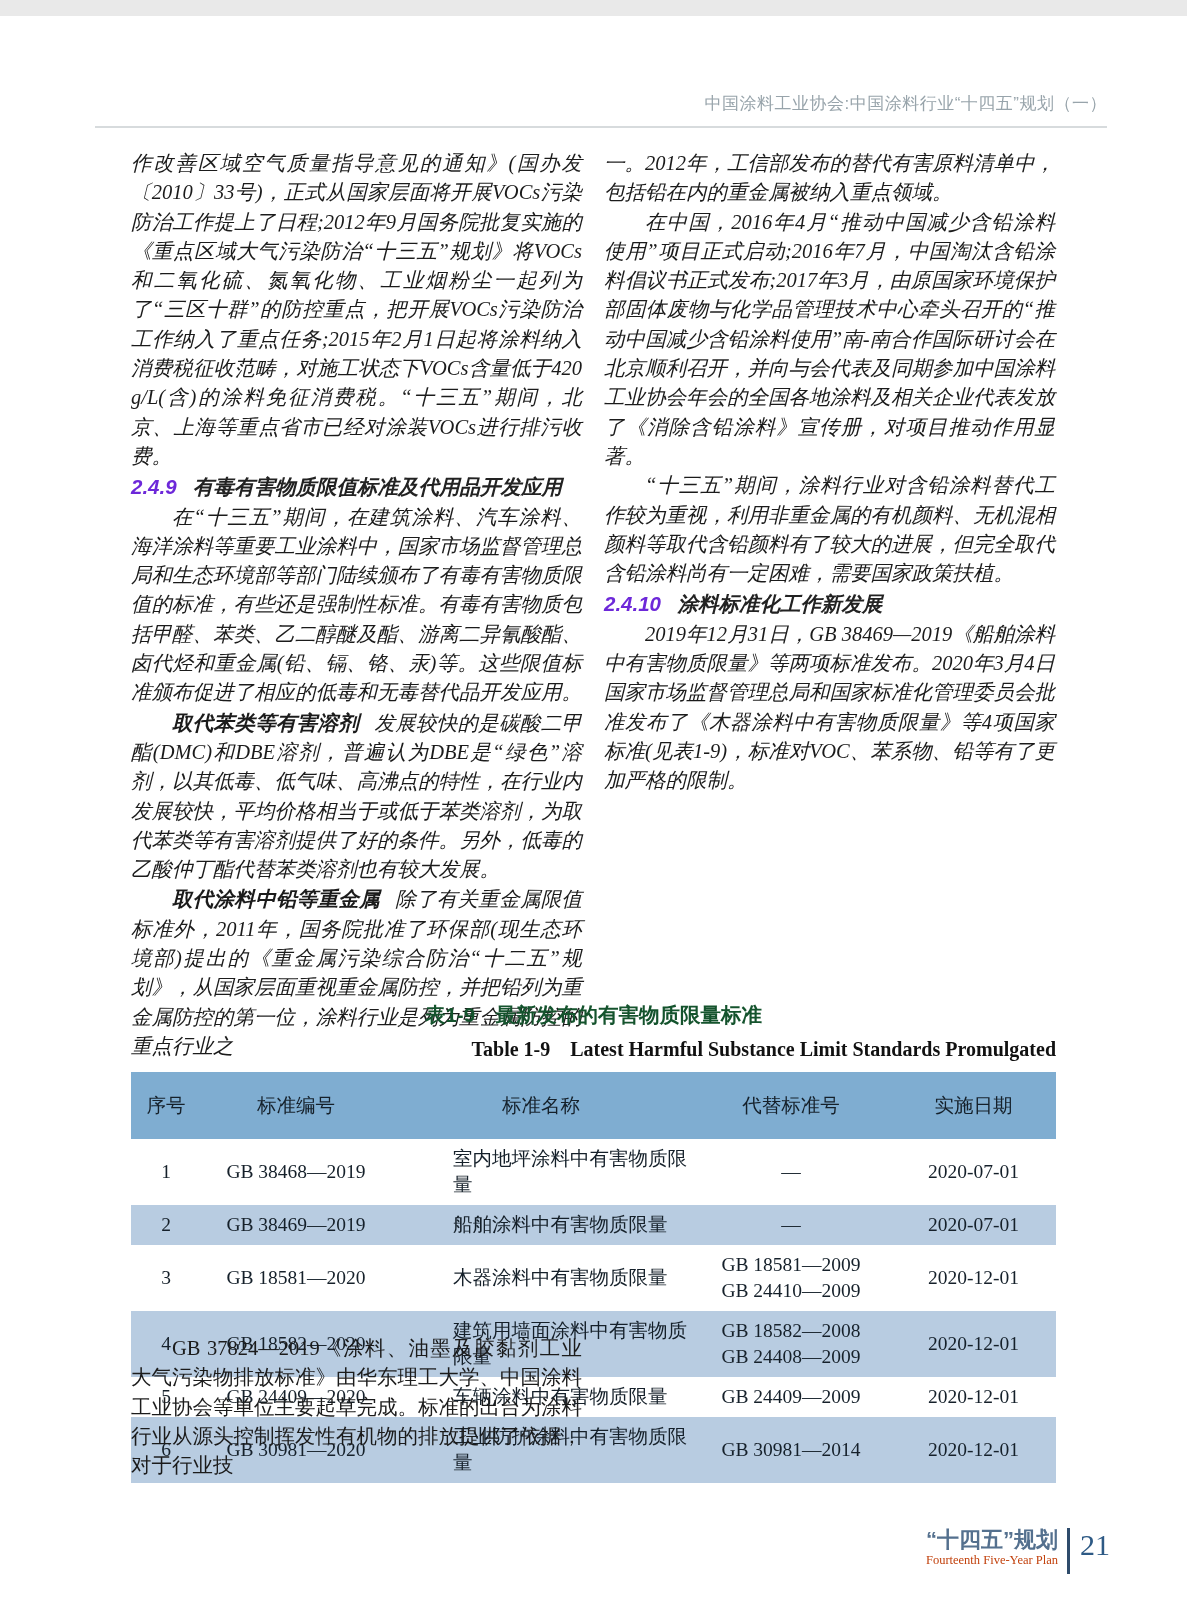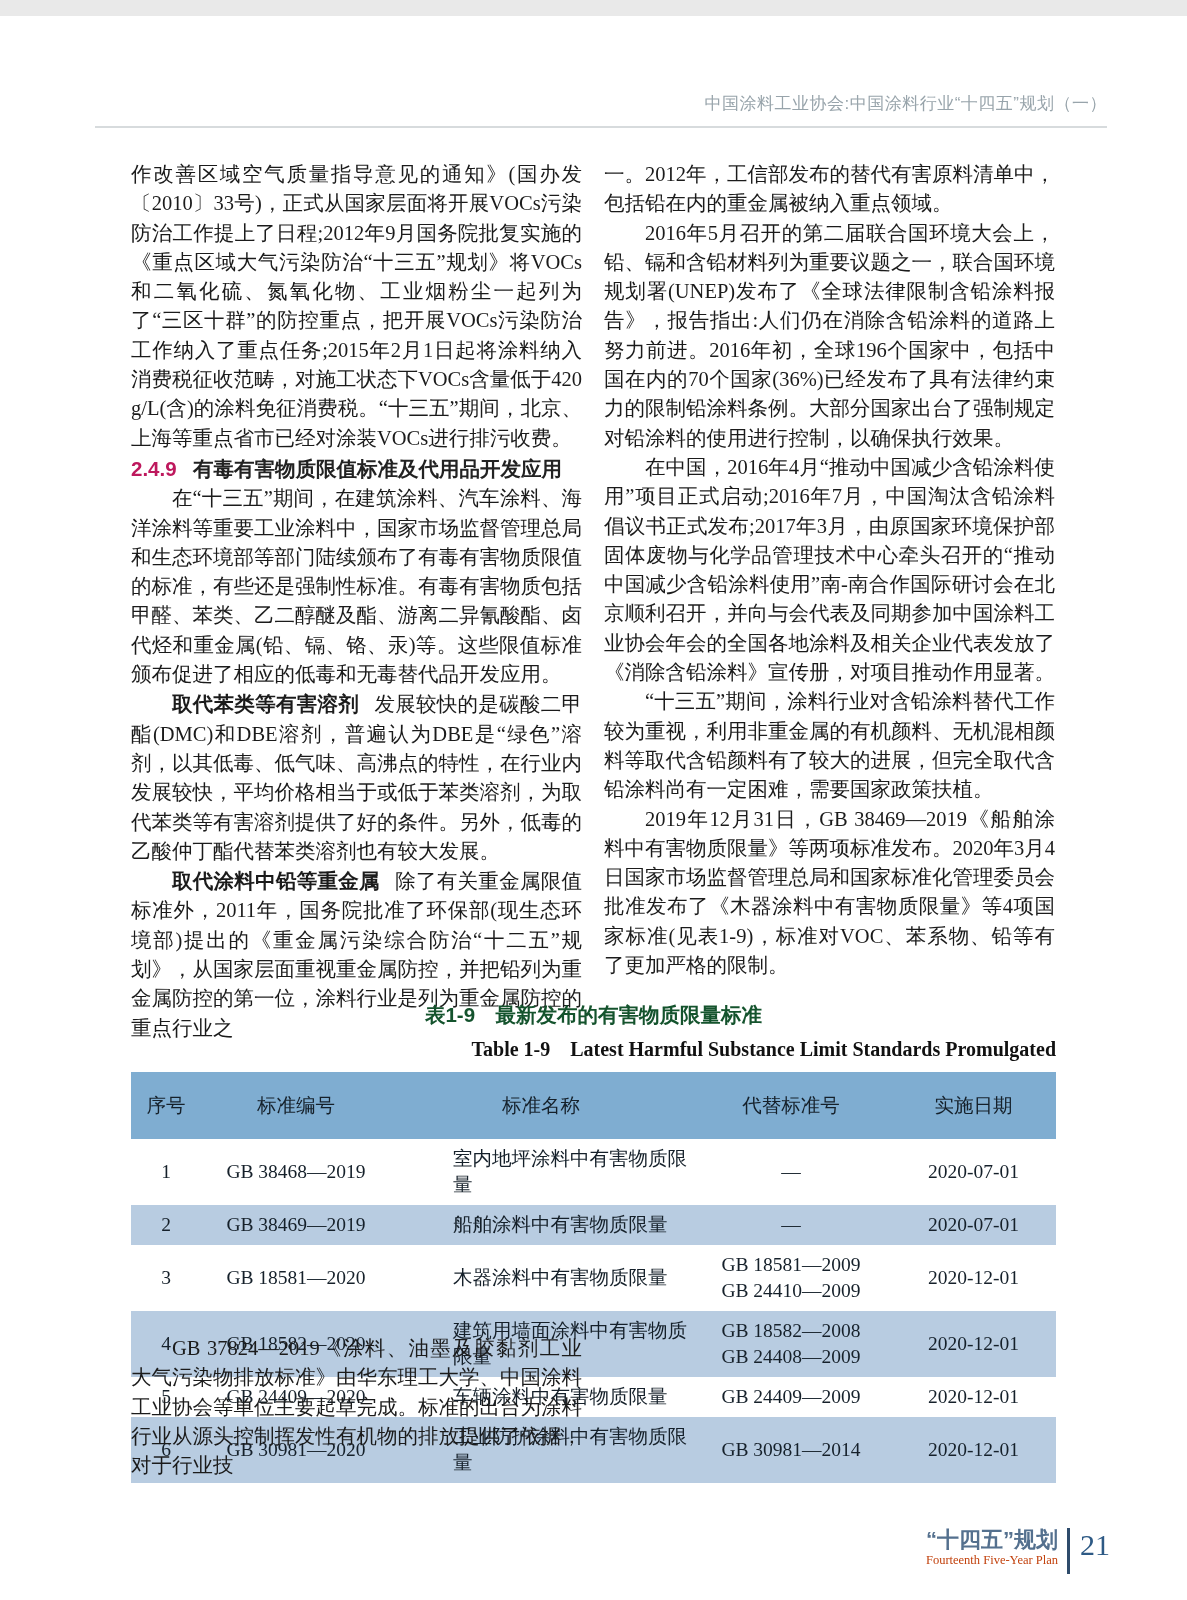--- a/index.html
+++ b/index.html
@@ -15,35 +15,35 @@
   
   .running-head{
     position:absolute;top:76px;left:95px;right:80px;
     text-align:right;
     font-family:"Liberation Sans","DejaVu Sans",sans-serif;
     font-size:17px;color:#98a4ab;letter-spacing:.5px;
     padding-bottom:11px;
     border-bottom:2px solid #d7dbdd;
   }
   
-  .content{position:absolute;left:131px;top:144px;width:925px;}
+  .content{position:absolute;left:131px;top:133px;width:925px;font-style:italic;}
   .columns{display:flex;gap:22px;}
   .col{width:451px;text-align:justify;}
   .col p{margin:0;font-size:20.5px;line-height:29.3px;}
   .indent{text-indent:2em;}
   .lead{
     font-family:"Liberation Sans","DejaVu Sans",sans-serif;
     font-weight:bold;margin-right:.75em;
   }
   .sec-head{
     font-family:"Liberation Sans","DejaVu Sans",sans-serif;
     font-weight:bold;font-size:20.5px;line-height:29.3px;
     margin:1px 0;
   }
-  .sec-num{color:#be185d;margin-right:.8em;}
+  .sec-num{color:#6d28d9;margin-right:.8em;}
   .sec-title{color:#222;}
   
   .table-block{position:absolute;left:131px;top:985px;width:925px;}
   .tbl-title-zh{
     text-align:center;font-family:Liberation Sans, sans-serif;
     font-weight:bold;font-size:20.5px;color:#14532d;margin-bottom:7px;
   }
   .tbl-title-en{
     text-align:right;font-family:"Liberation Serif","DejaVu Serif",serif;
     font-weight:bold;font-size:20px;color:#111;margin-bottom:9px;
@@ -93,23 +93,25 @@
         <div class="sec-head">
           <span class="sec-num">2.4.9</span><span class="sec-title">有毒有害物质限值标准及代用品开发应用</span>
         </div>
         <p class="indent">在“十三五”期间，在建筑涂料、汽车涂料、海洋涂料等重要工业涂料中，国家市场监督管理总局和生态环境部等部门陆续颁布了有毒有害物质限值的标准，有些还是强制性标准。有毒有害物质包括甲醛、苯类、乙二醇醚及酯、游离二异氰酸酯、卤代烃和重金属(铅、镉、铬、汞)等。这些限值标准颁布促进了相应的低毒和无毒替代品开发应用。</p>
         <p class="indent"><strong class="lead">取代苯类等有害溶剂</strong><span>发展较快的是碳酸二甲酯(DMC)和DBE溶剂，普遍认为DBE是“绿色”溶剂，以其低毒、低气味、高沸点的特性，在行业内发展较快，平均价格相当于或低于苯类溶剂，为取代苯类等有害溶剂提供了好的条件。另外，低毒的乙酸仲丁酯代替苯类溶剂也有较大发展。</span></p>
         <p class="indent"><strong class="lead">取代涂料中铅等重金属</strong><span>除了有关重金属限值标准外，2011年，国务院批准了环保部(现生态环境部)提出的《重金属污染综合防治“十二五”规划》，从国家层面重视重金属防控，并把铅列为重金属防控的第一位，涂料行业是列为重金属防控的重点行业之</span></p>
       </div>
 
       <div class="col">
         <p>一。2012年，工信部发布的替代有害原料清单中，包括铅在内的重金属被纳入重点领域。</p>
-        <p class="indent">2016年5月召开的第二届联合国环境大会上，铅、镉和含铅材料列为重要议题之一，联合国环境规划署(UNEP)发布了《全球法律限制含铅涂料报告》，报告指出:人们仍在消除含铅涂料的道路上努力前进。2016年初，全球196个国家中，包括中国在内的70个国家(36%)已经发布了具有法律约束力的限制铅涂料条例。大部分国家出台了强制规定对铅涂料的使用进行控制，以确保执行效果。</p>
         <p class="indent">在中国，2016年4月“推动中国减少含铅涂料使用”项目正式启动;2016年7月，中国淘汰含铅涂料倡议书正式发布;2017年3月，由原国家环境保护部固体废物与化学品管理技术中心牵头召开的“推动中国减少含铅涂料使用”南-南合作国际研讨会在北京顺利召开，并向与会代表及同期参加中国涂料工业协会年会的全国各地涂料及相关企业代表发放了《消除含铅涂料》宣传册，对项目推动作用显著。</p>
         <p class="indent">“十三五”期间，涂料行业对含铅涂料替代工作较为重视，利用非重金属的有机颜料、无机混相颜料等取代含铅颜料有了较大的进展，但完全取代含铅涂料尚有一定困难，需要国家政策扶植。</p>
+        <div class="sec-head">
+          <span class="sec-num">2.4.10</span><span class="sec-title">涂料标准化工作新发展</span>
+        </div>
         <p class="indent">2019年12月31日，GB 38469—2019《船舶涂料中有害物质限量》等两项标准发布。2020年3月4日国家市场监督管理总局和国家标准化管理委员会批准发布了《木器涂料中有害物质限量》等4项国家标准(见表1-9)，标准对VOC、苯系物、铅等有了更加严格的限制。</p>
       </div>
 
     </div>
   </div>
 
   <div class="table-block">
     <div class="tbl-title-zh">表1-9　最新发布的有害物质限量标准</div>
     <div class="tbl-title-en">Table 1-9　Latest Harmful Substance Limit Standards Promulgated</div>
     <table class="std">

